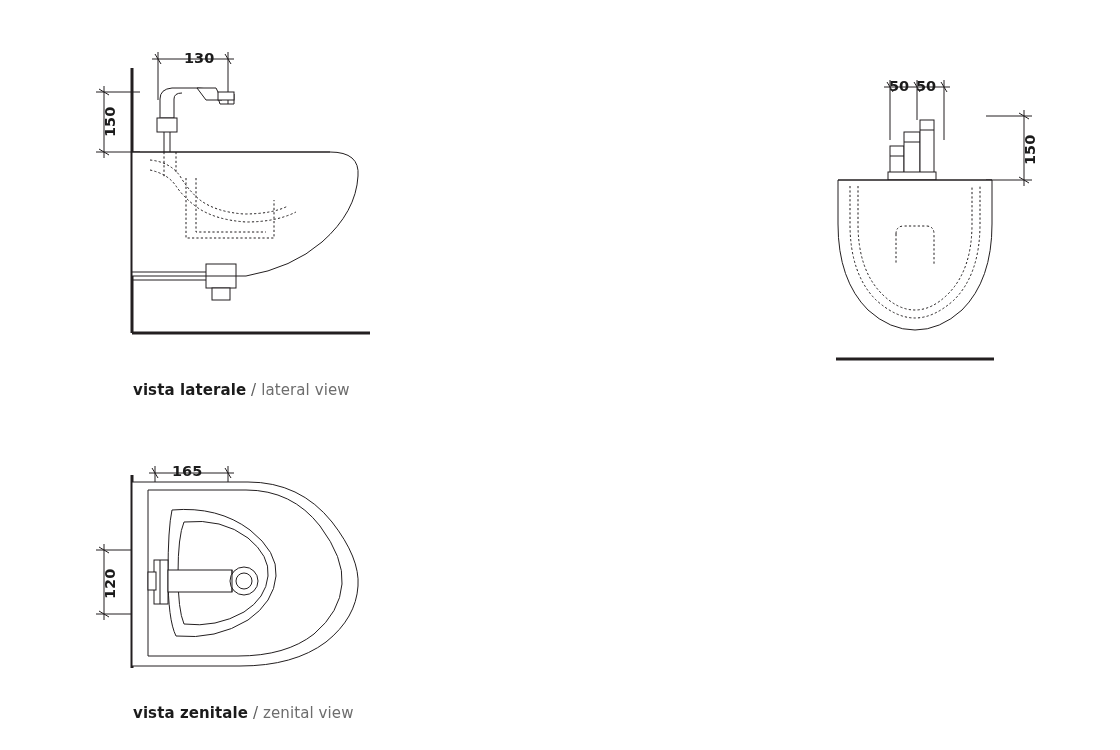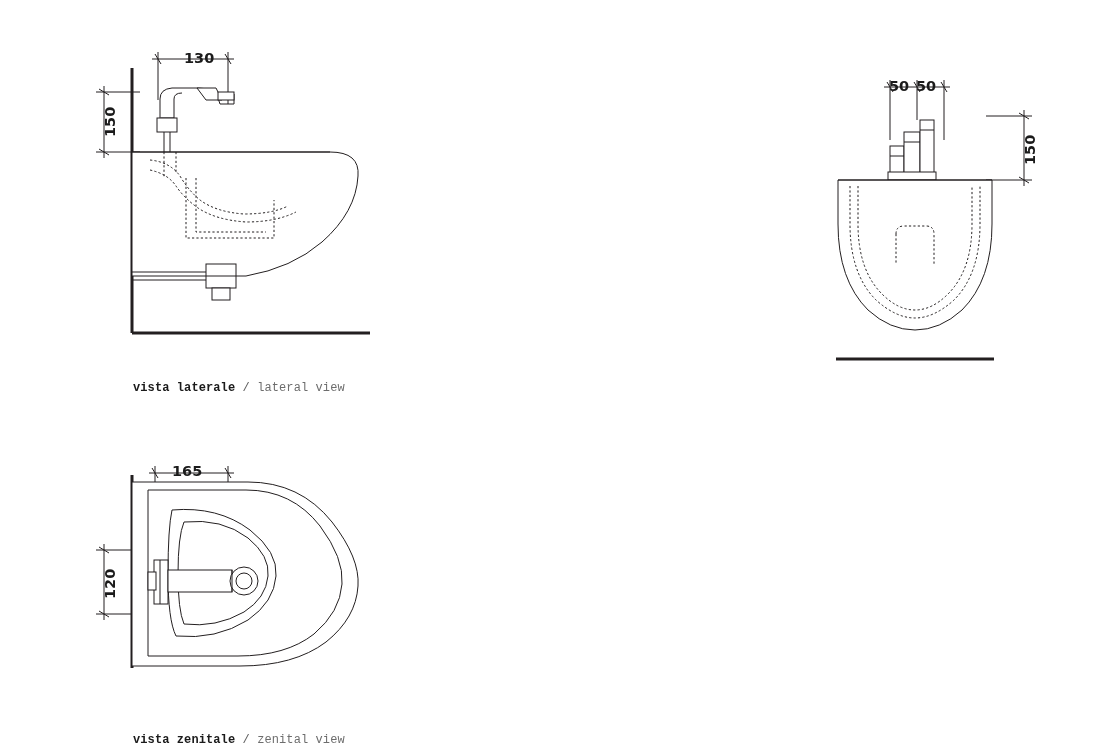--- a/index.html
+++ b/index.html
@@ -12,24 +12,23 @@
     height: 750px;
     position: relative;
     font-family: "DejaVu Sans", "Liberation Sans", sans-serif;
     overflow: hidden;
   }
   .view {
     position: absolute;
   }
   .caption {
     position: absolute;
-    font-size: 12px;
+    font-size: 15px;
     white-space: nowrap;
     letter-spacing: 0.1px;
-    font-family: Liberation Mono, monospace;
   }
   .caption .it {
     font-weight: bold;
     color: #1b1b1b;
   }
   .caption .sep {
     color: #5c5c5c;
     font-weight: normal;
   }
   .caption .en {
@@ -193,18 +192,18 @@
       <circle class="ln thin fill-w" cx="244" cy="171" r="8"></circle>
       <line class="ln thin" x1="160" y1="150" x2="160" y2="194"></line>
       <rect class="ln thin fill-w" x="148" y="162" width="8" height="18"></rect>
       <line class="ln thin" x1="232" y1="160" x2="232" y2="182"></line>
     </g>
   </svg>
 
   <div class="dim-label" style="left:172px; top:53px;">165</div>
   <div class="dim-label vert" style="left:102px; top:189px;">120</div>
 
-  <div class="caption" style="left:133px; top:294px;margin-top:29px;">
+  <div class="caption" style="left:133px; top:294px;">
     <span class="it">vista zenitale</span>
     <span class="sep"> / </span>
     <span class="en">zenital view</span>
   </div>
 </div>
 
 </body></html>

